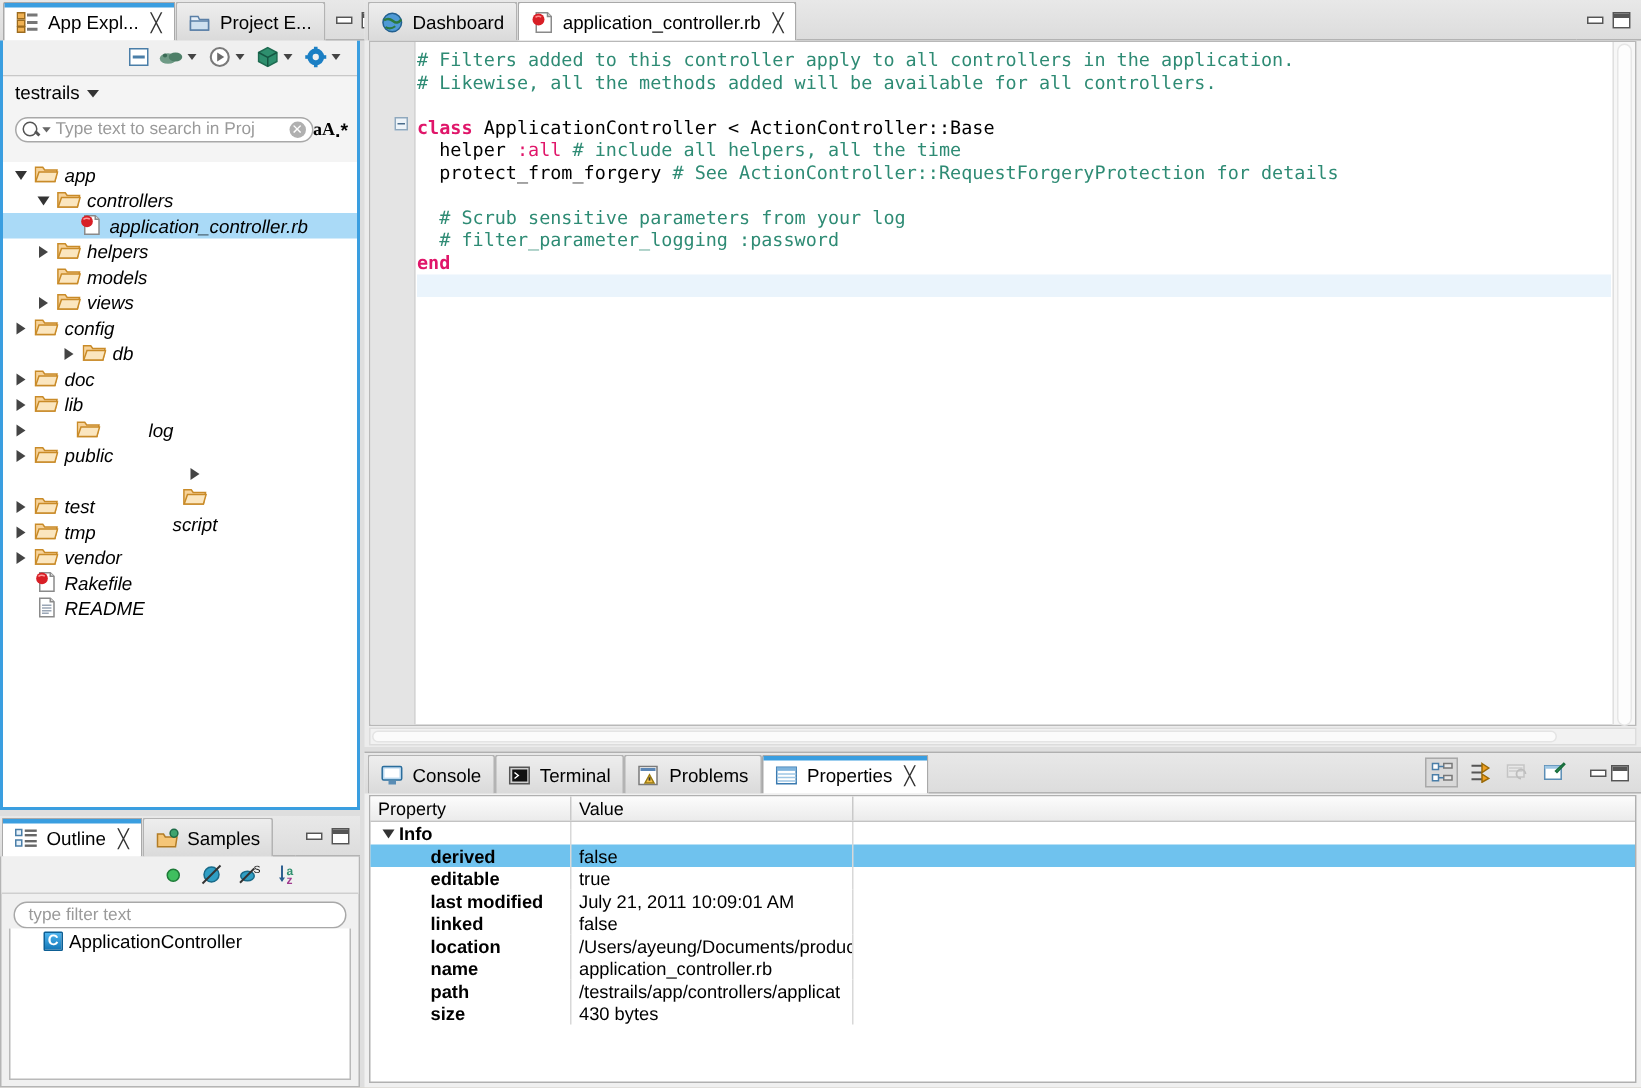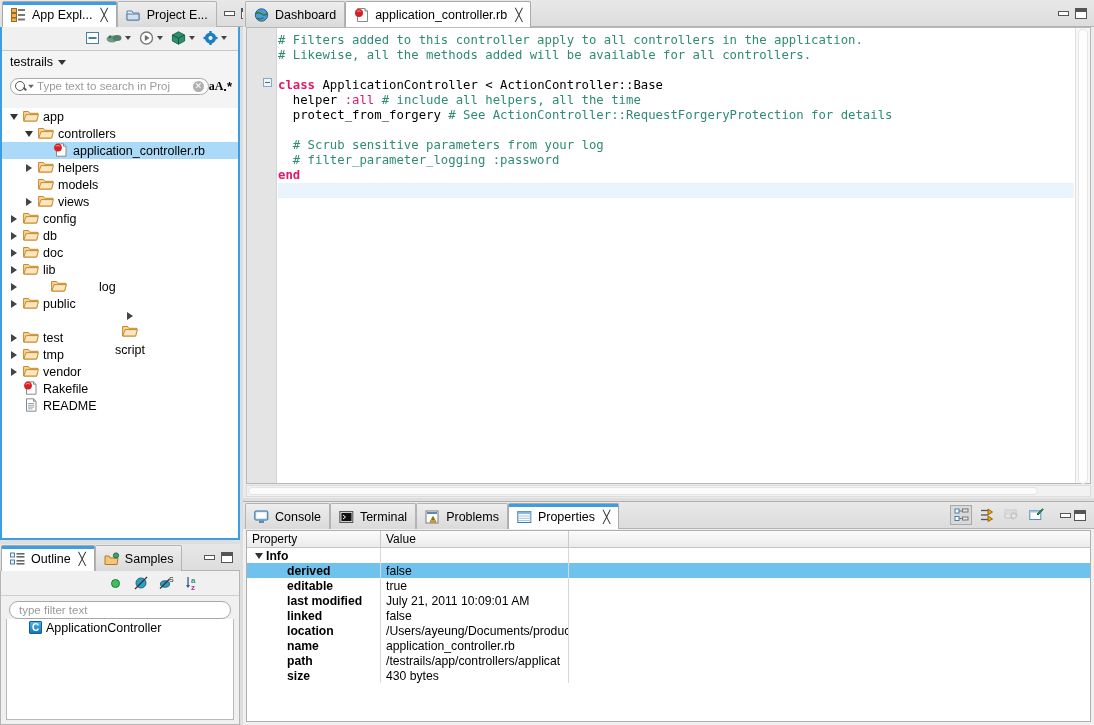--- a/index.html
+++ b/index.html
@@ -70,21 +70,21 @@
     background:#fff; display:flex; align-items:center; padding:0 4px; gap:2px;
     overflow:hidden;
   }
   .searchbox .ph { color:#9a9a9a; font-size:11.5px; white-space:nowrap; flex:1; overflow:hidden;}
   .mag { width:10px;height:10px;border:1.6px solid #555;border-radius:50%; position:relative; flex:none;}
   .mag::after{content:"";position:absolute;width:4px;height:1.6px;background:#555;transform:rotate(45deg);right:-3px;bottom:0;}
   .clearx { width:11px;height:11px;border-radius:50%;background:#b0b0b0;color:#fff;font-size:9px;line-height:11px;text-align:center;flex:none;}
   .aA { font-weight:bold; font-size:12px; font-family:"Liberation Serif", serif; }
   .regex { font-size:13px; font-weight:bold; }
 
-  .tree { background:#fff; position:absolute; left:0; right:0; top:108px; bottom:0; overflow:hidden; }
+  .tree { background:#fff; position:absolute; left:0; right:0; top:108px; bottom:0; overflow:hidden;font-style:italic; }
   .trow { height:17px; display:flex; align-items:center; font-size:12.5px; white-space:nowrap; gap:4px; }
   .trow.sel { background:#aadaf7; }
   .arrow-c { width:11px; flex:none; display:flex; align-items:center; justify-content:center; }
   .arrow-r { width:0;height:0;border-top:4px solid transparent;border-bottom:4px solid transparent;border-left:6px solid #444; }
   .arrow-d { width:0;height:0;border-left:4.5px solid transparent;border-right:4.5px solid transparent;border-top:6px solid #333; }
   .ic { width:16px; height:15px; flex:none; display:inline-block; }
 
   
   #outline {
     left:0; top:544px; width:240px; height:181px;
@@ -298,21 +298,21 @@
         <div class="trow" style="padding-left: 6px;">
           <span class="arrow-c">
             <span class="arrow-r"></span>
           </span>
           <span class="ic"><svg width="16" height="14" viewBox="0 0 16 14">
               <path d="M0.6 2.5 L5.5 2.5 L6.8 4.3 L15 4.3 L13.6 12 L0.6 12 Z" fill="#f7d39a" stroke="#c98b28"></path>
               <path d="M3 5.6 L15.4 5.6 L13.6 12 L0.8 12 Z" fill="#fbe6bf" stroke="#c98b28"></path>
             </svg></span>
           <span>config</span>
         </div>
-        <div class="trow" style="padding-left: 6px;">
+        <div class="trow" style="padding-left: 6px; margin-left: 32px;">
           <span class="arrow-c">
             <span class="arrow-r"></span>
           </span>
           <span class="ic"><svg width="16" height="14" viewBox="0 0 16 14">
               <path d="M0.6 2.5 L5.5 2.5 L6.8 4.3 L15 4.3 L13.6 12 L0.6 12 Z" fill="#f7d39a" stroke="#c98b28"></path>
               <path d="M3 5.6 L15.4 5.6 L13.6 12 L0.8 12 Z" fill="#fbe6bf" stroke="#c98b28"></path>
             </svg></span>
           <span>db</span>
         </div>
         <div class="trow" style="padding-left: 6px;">

